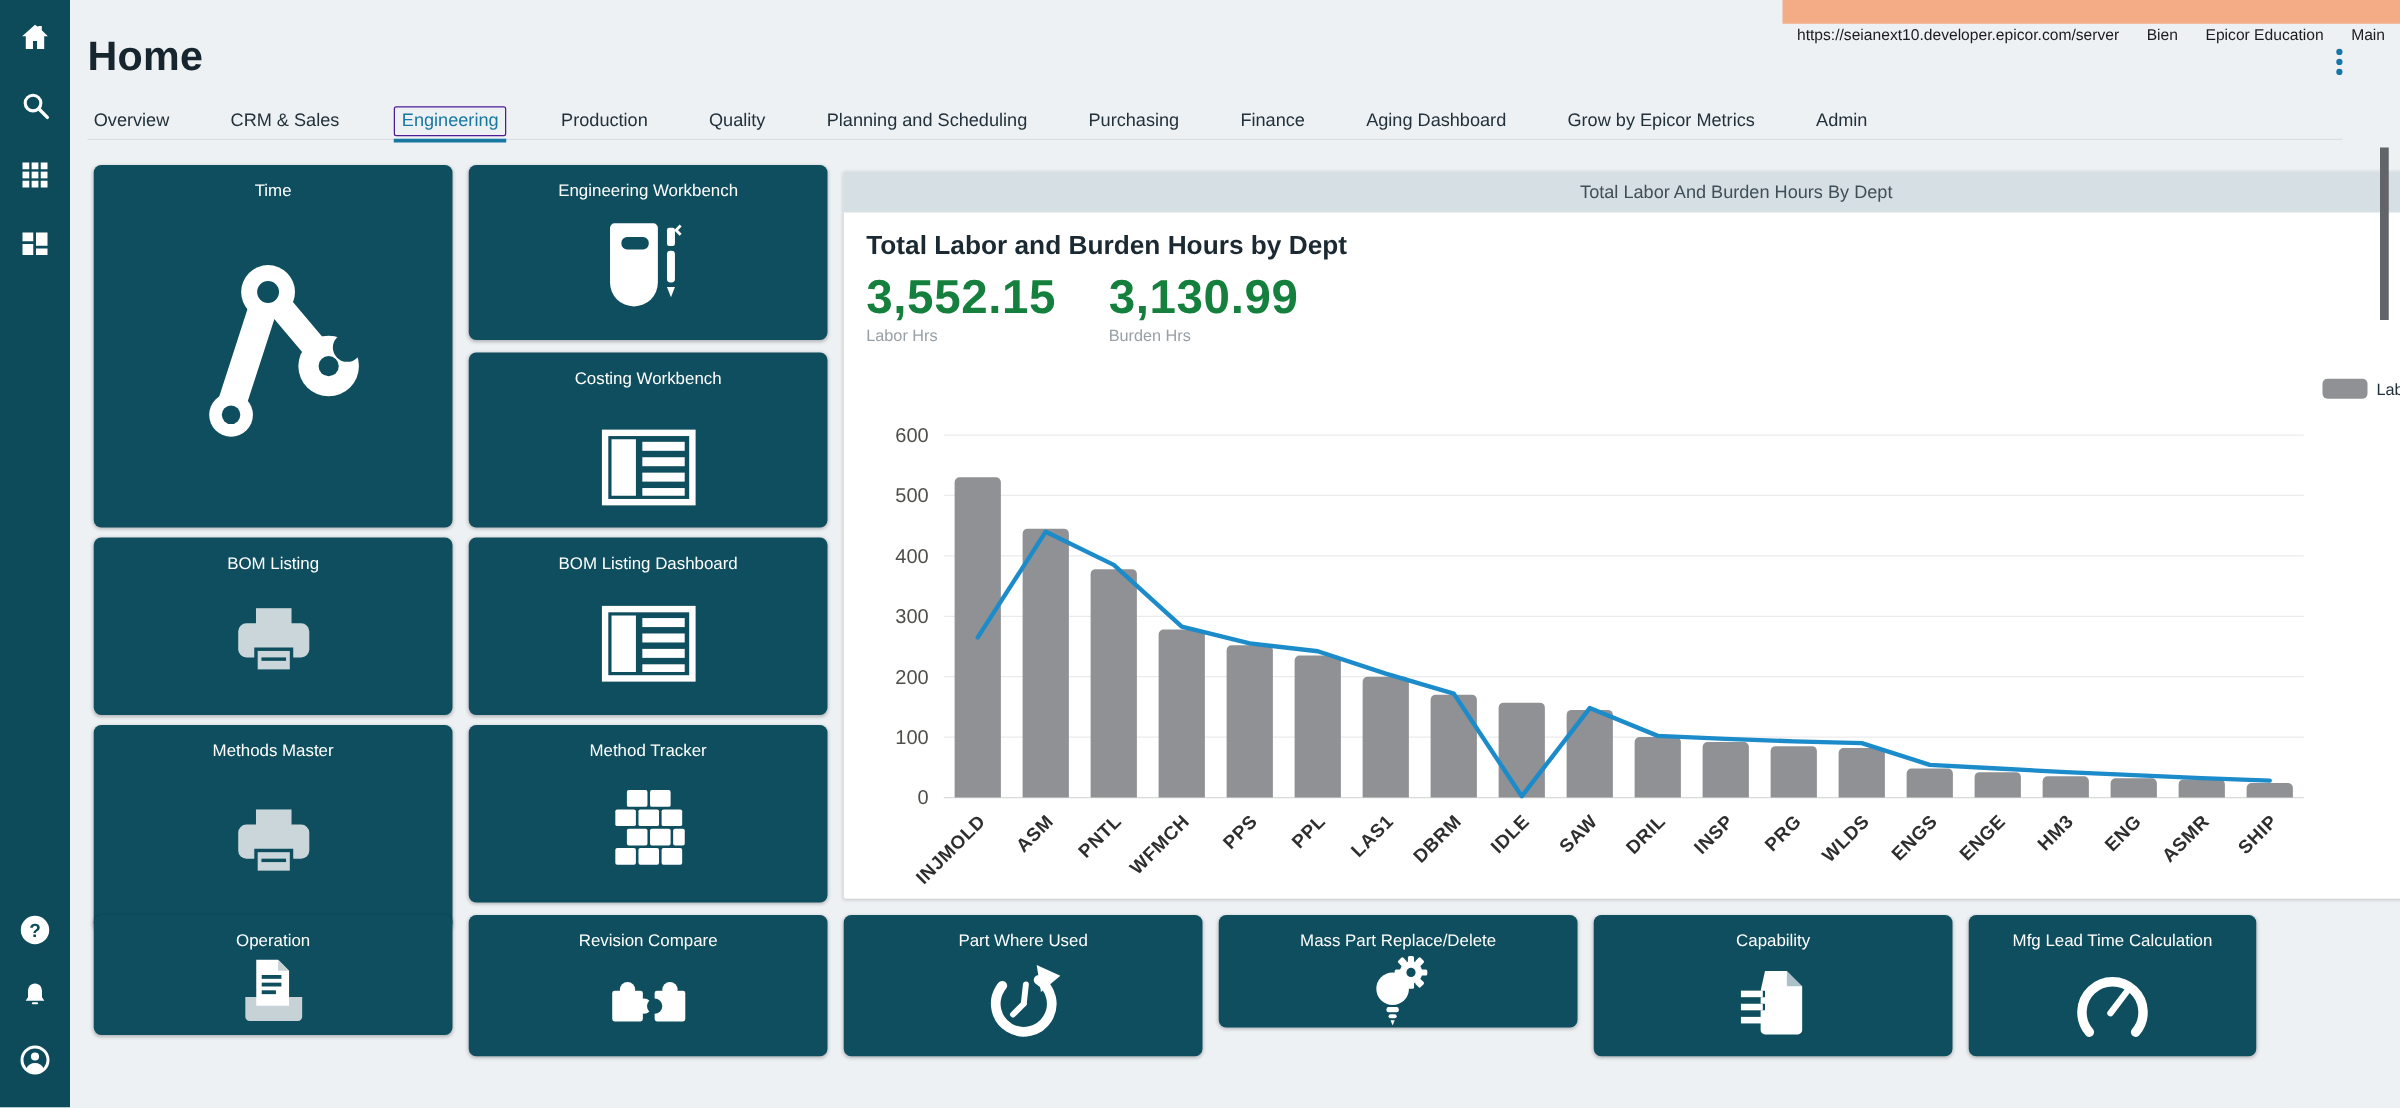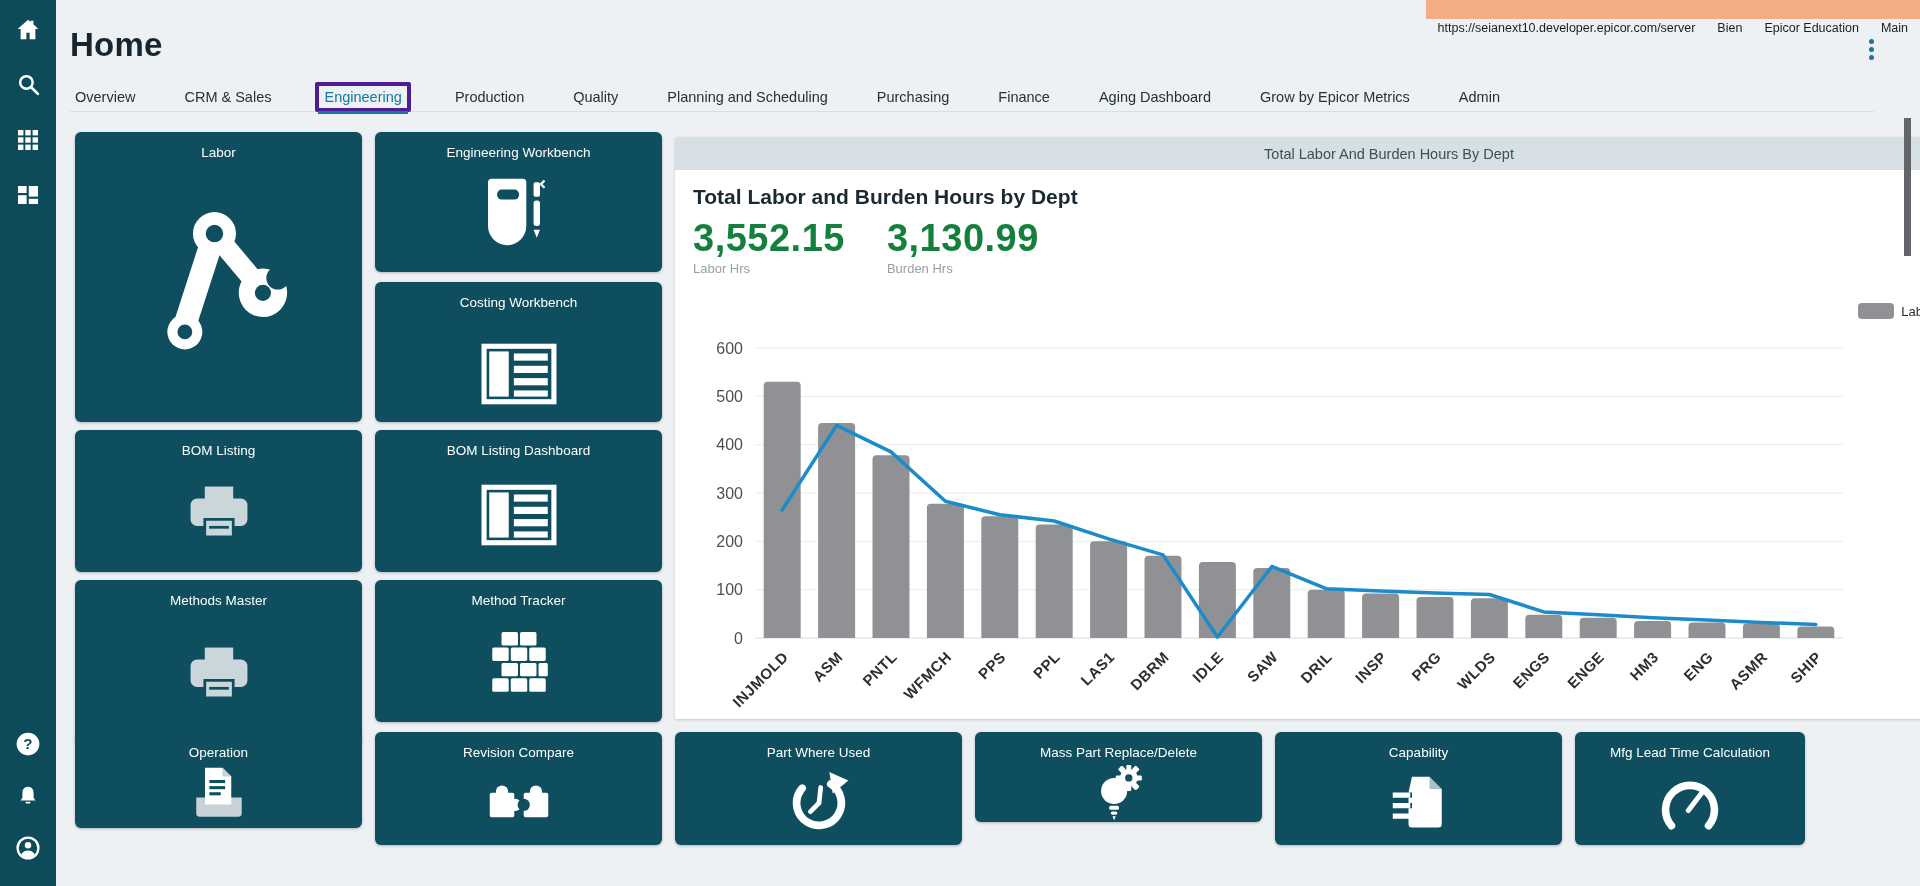--- a/index.html
+++ b/index.html
@@ -24,21 +24,21 @@
   .page-title{position:absolute;left:70px;top:26px;font-size:33px;font-weight:700;color:#17262E;letter-spacing:.2px;margin:0;}
   .kebab{position:absolute;right:40px;top:36px;width:18px;height:26px;border:none;background:none;cursor:pointer;
     display:flex;flex-direction:column;align-items:center;justify-content:center;gap:3px;}
   .kebab i{width:5px;height:5px;border-radius:50%;background:#1577A8;display:block;}
 
   
   .tabs{position:absolute;left:70px;top:82px;right:46px;height:29px;display:flex;align-items:center;gap:39px;
     border-bottom:1px solid #D9DEE3;}
   .tab{background:none;border:none;font-family:"Liberation Sans",sans-serif;font-size:14.5px;color:#22313A;
     cursor:pointer;padding:3px 5px;white-space:nowrap;position:relative;}
-  .tab.selected{color:#1778A2;border:4px solid #4c1d95;border-radius:2px;}
+  .tab.selected{color:#1778A2;border:1px solid #4c1d95;border-radius:2px;}
   .tab.selected::after{content:"";position:absolute;left:-1px;right:-1px;bottom:-6px;height:3px;background:#1778A2;}
 
   
   .tile{position:absolute;background:#0E4E5E;border-radius:6px;box-shadow:0 1px 3px rgba(0,0,0,.25);
     display:flex;flex-direction:column;align-items:center;cursor:pointer;}
   .tile .tile-label{margin-top:13px;font-size:13.5px;color:#FFFFFF;font-weight:400;text-align:center;padding:0 8px;}
   .tile .tile-icon{flex:1;display:flex;align-items:center;justify-content:center;width:100%;}
 
   
   .panel{position:absolute;left:675px;top:137px;width:1428px;height:582px;background:#FFFFFF;
@@ -145,21 +145,21 @@
     <button class="tab">Quality</button>
     <button class="tab">Planning and Scheduling</button>
     <button class="tab">Purchasing</button>
     <button class="tab">Finance</button>
     <button class="tab">Aging Dashboard</button>
     <button class="tab">Grow by Epicor Metrics</button>
     <button class="tab">Admin</button>
   </nav>
 
   <div class="tile" style="left:75px;top:132px;width:287px;height:290px;">
-    <span class="tile-label">Labor</span>
+    <span class="tile-label">Time</span>
     <span class="tile-icon">
       <svg width="155" height="175" viewBox="0 0 110 130">
         <line x1="52" y1="22" x2="30" y2="90" stroke="#fff" stroke-width="17" stroke-linecap="round"></line>
         <line x1="52" y1="22" x2="84" y2="60" stroke="#fff" stroke-width="15" stroke-linecap="round"></line>
         <circle cx="52" cy="22" r="16" fill="#fff"></circle>
           <circle cx="52" cy="22" r="6.5" fill="#0E4E5E"></circle>
         <circle cx="30" cy="95" r="13" fill="#fff"></circle>
           <circle cx="30" cy="95" r="5.5" fill="#0E4E5E"></circle>
         <circle cx="88" cy="66" r="18" fill="#fff"></circle>
         <circle cx="99" cy="55" r="8.5" fill="#0E4E5E"></circle>

